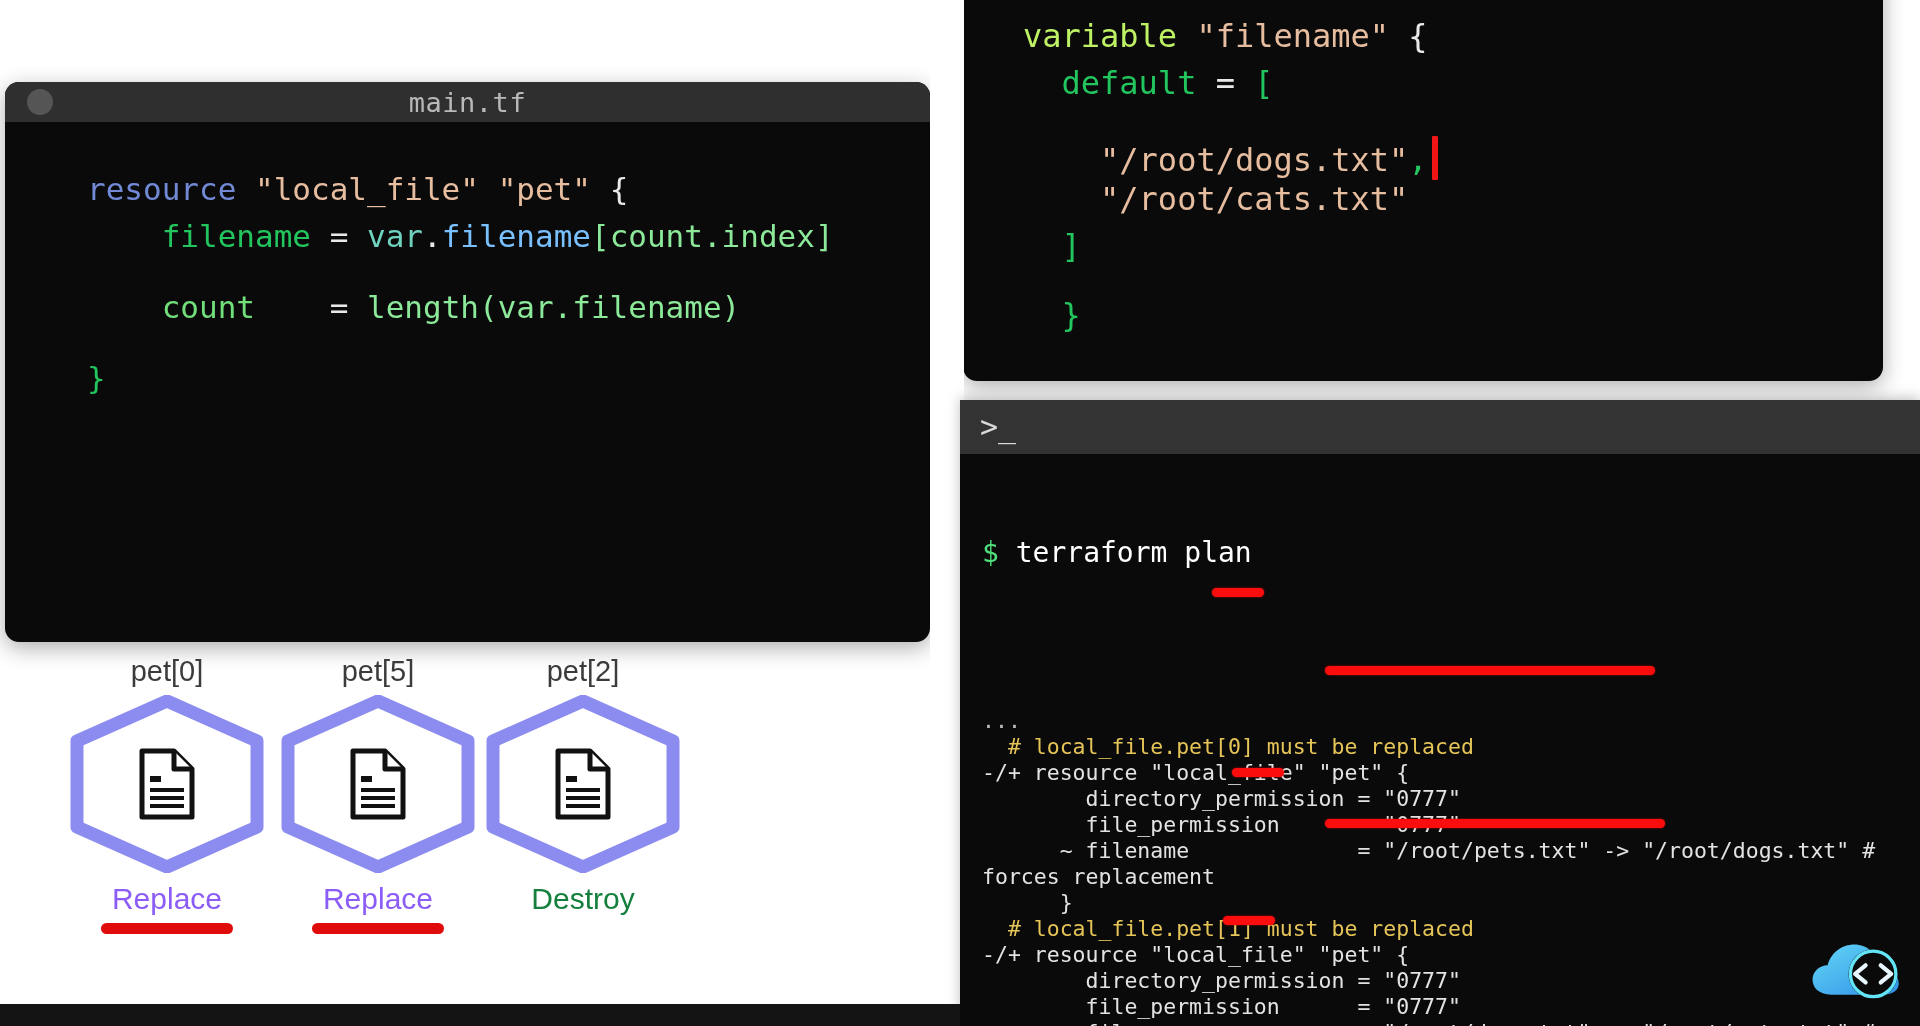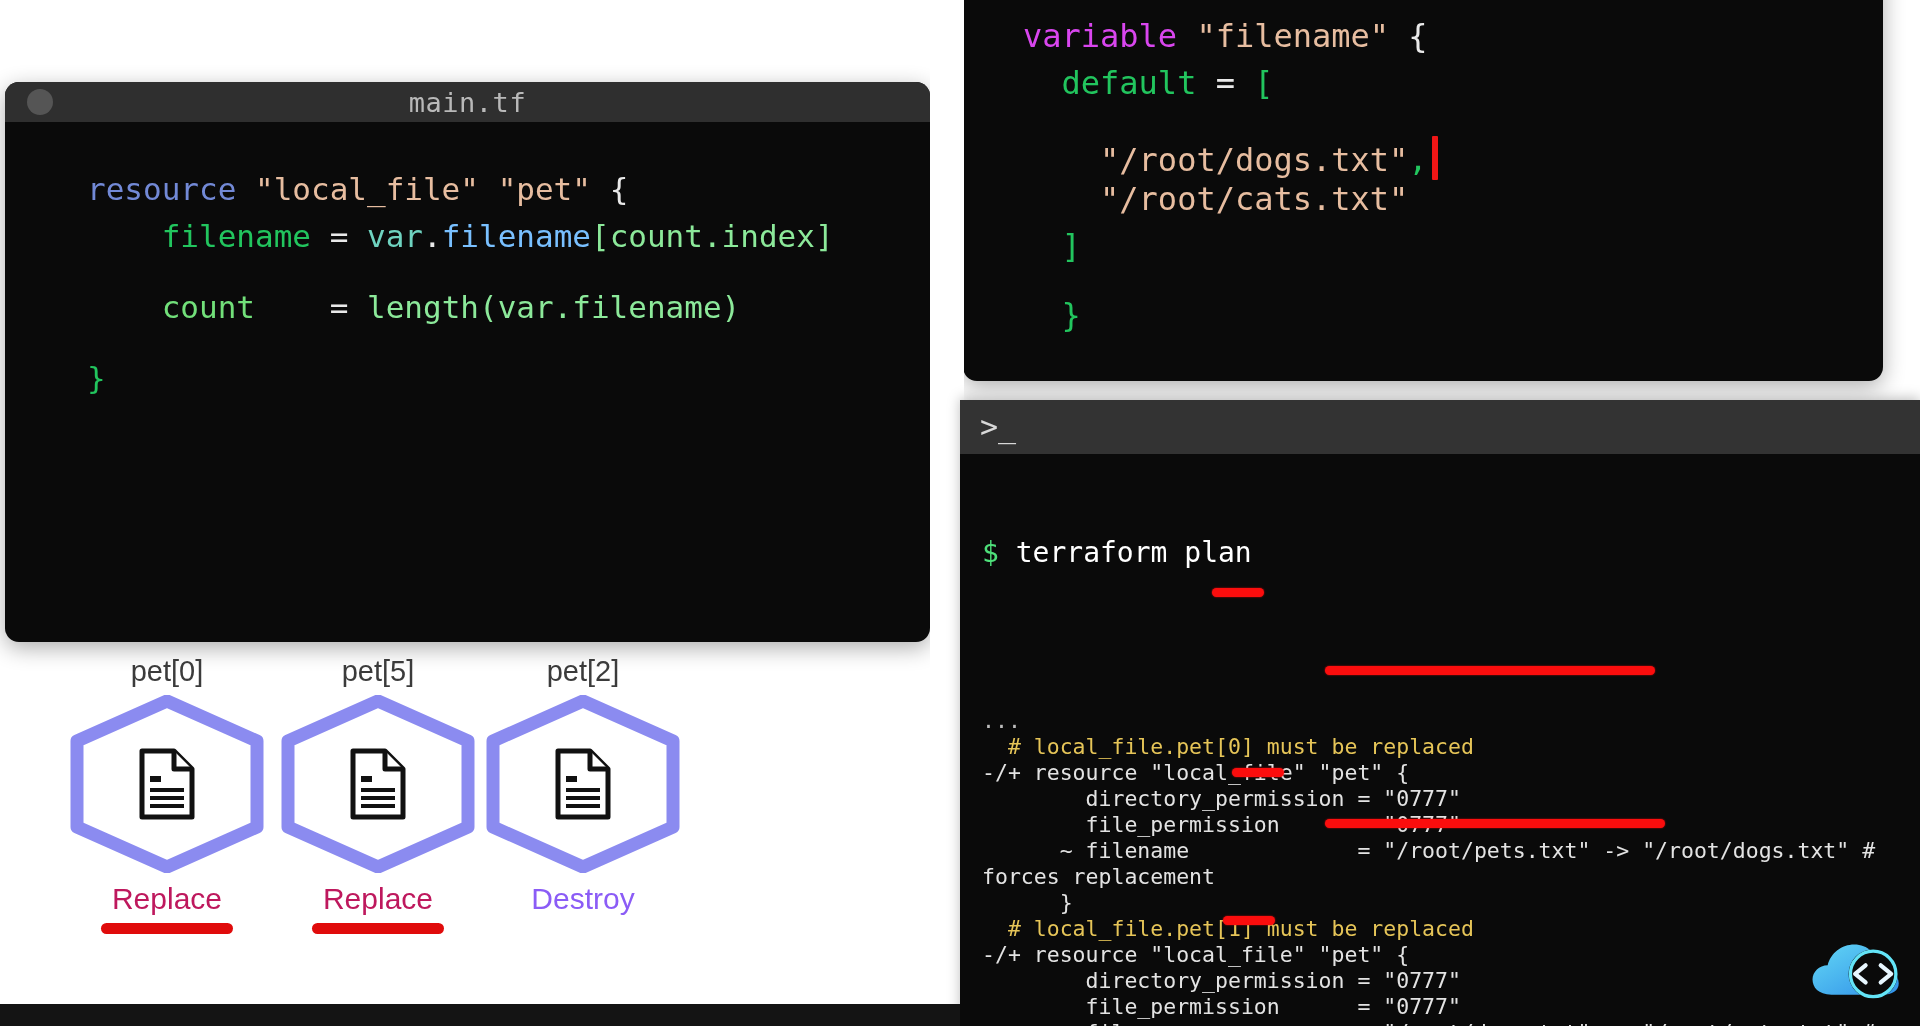--- a/index.html
+++ b/index.html
@@ -56,21 +56,21 @@
   #var-tf .code{font-size:32px;padding:54px 0 0 60px;color:#e6e6e6;}
   #var-tf .ln{height:47px;}
   #var-tf .ln.gap{height:22px;}
   .caret{
     display:inline-block;width:6px;height:44px;background:#f01616;
     vertical-align:-9px;margin-left:4px;border-radius:1px;
   }
 
   
   .k-kw{color:#7289d6;}          
-  .k-kw2{color:#d946ef;}
+  .k-kw2{color:#bef264;}
   .k-str{color:#e7bda0;}         
   .k-white{color:#22c55e;}
   .k-teal{color:#6fd3c0;margin-top:19px;}        
   .k-blue{color:#79c0ff;}        
   .k-green{color:#72e07a;}       
   .k-lgreen{color:#8ce99a;text-align:center;}
   .k-punct{color:#e9e9e9;}
 
   
   #term{
@@ -111,22 +111,22 @@
   .node-label{
     font-size:29px;color:#3b3b3b;font-family:"Liberation Sans",sans-serif;
     margin-bottom:6px;
   }
   .hex-wrap{height:180px;display:flex;align-items:center;justify-content:center;position:relative;}
   .hex-svg{display:block;}
   .doc-icon{position:absolute;left:50%;top:50%;transform:translate(-50%,-50%);}
   .node-action{
     font-size:30px;font-family:"Liberation Sans",sans-serif;margin-top:8px;
   }
-  .act-replace{color:#be185d;}
-  .act-destroy{color:#8b5cf6;}
+  .act-replace{color:#8b5cf6;}
+  .act-destroy{color:#15803d;}
   .underline-red{
     margin:7px auto 0;height:11px;background:#e00b0b;border-radius:6px;
   }
 
   
   #bottom-strip{
     position:absolute;left:0;bottom:0;width:960px;height:22px;background:#141414;
   }
   
   #right-gutter{

